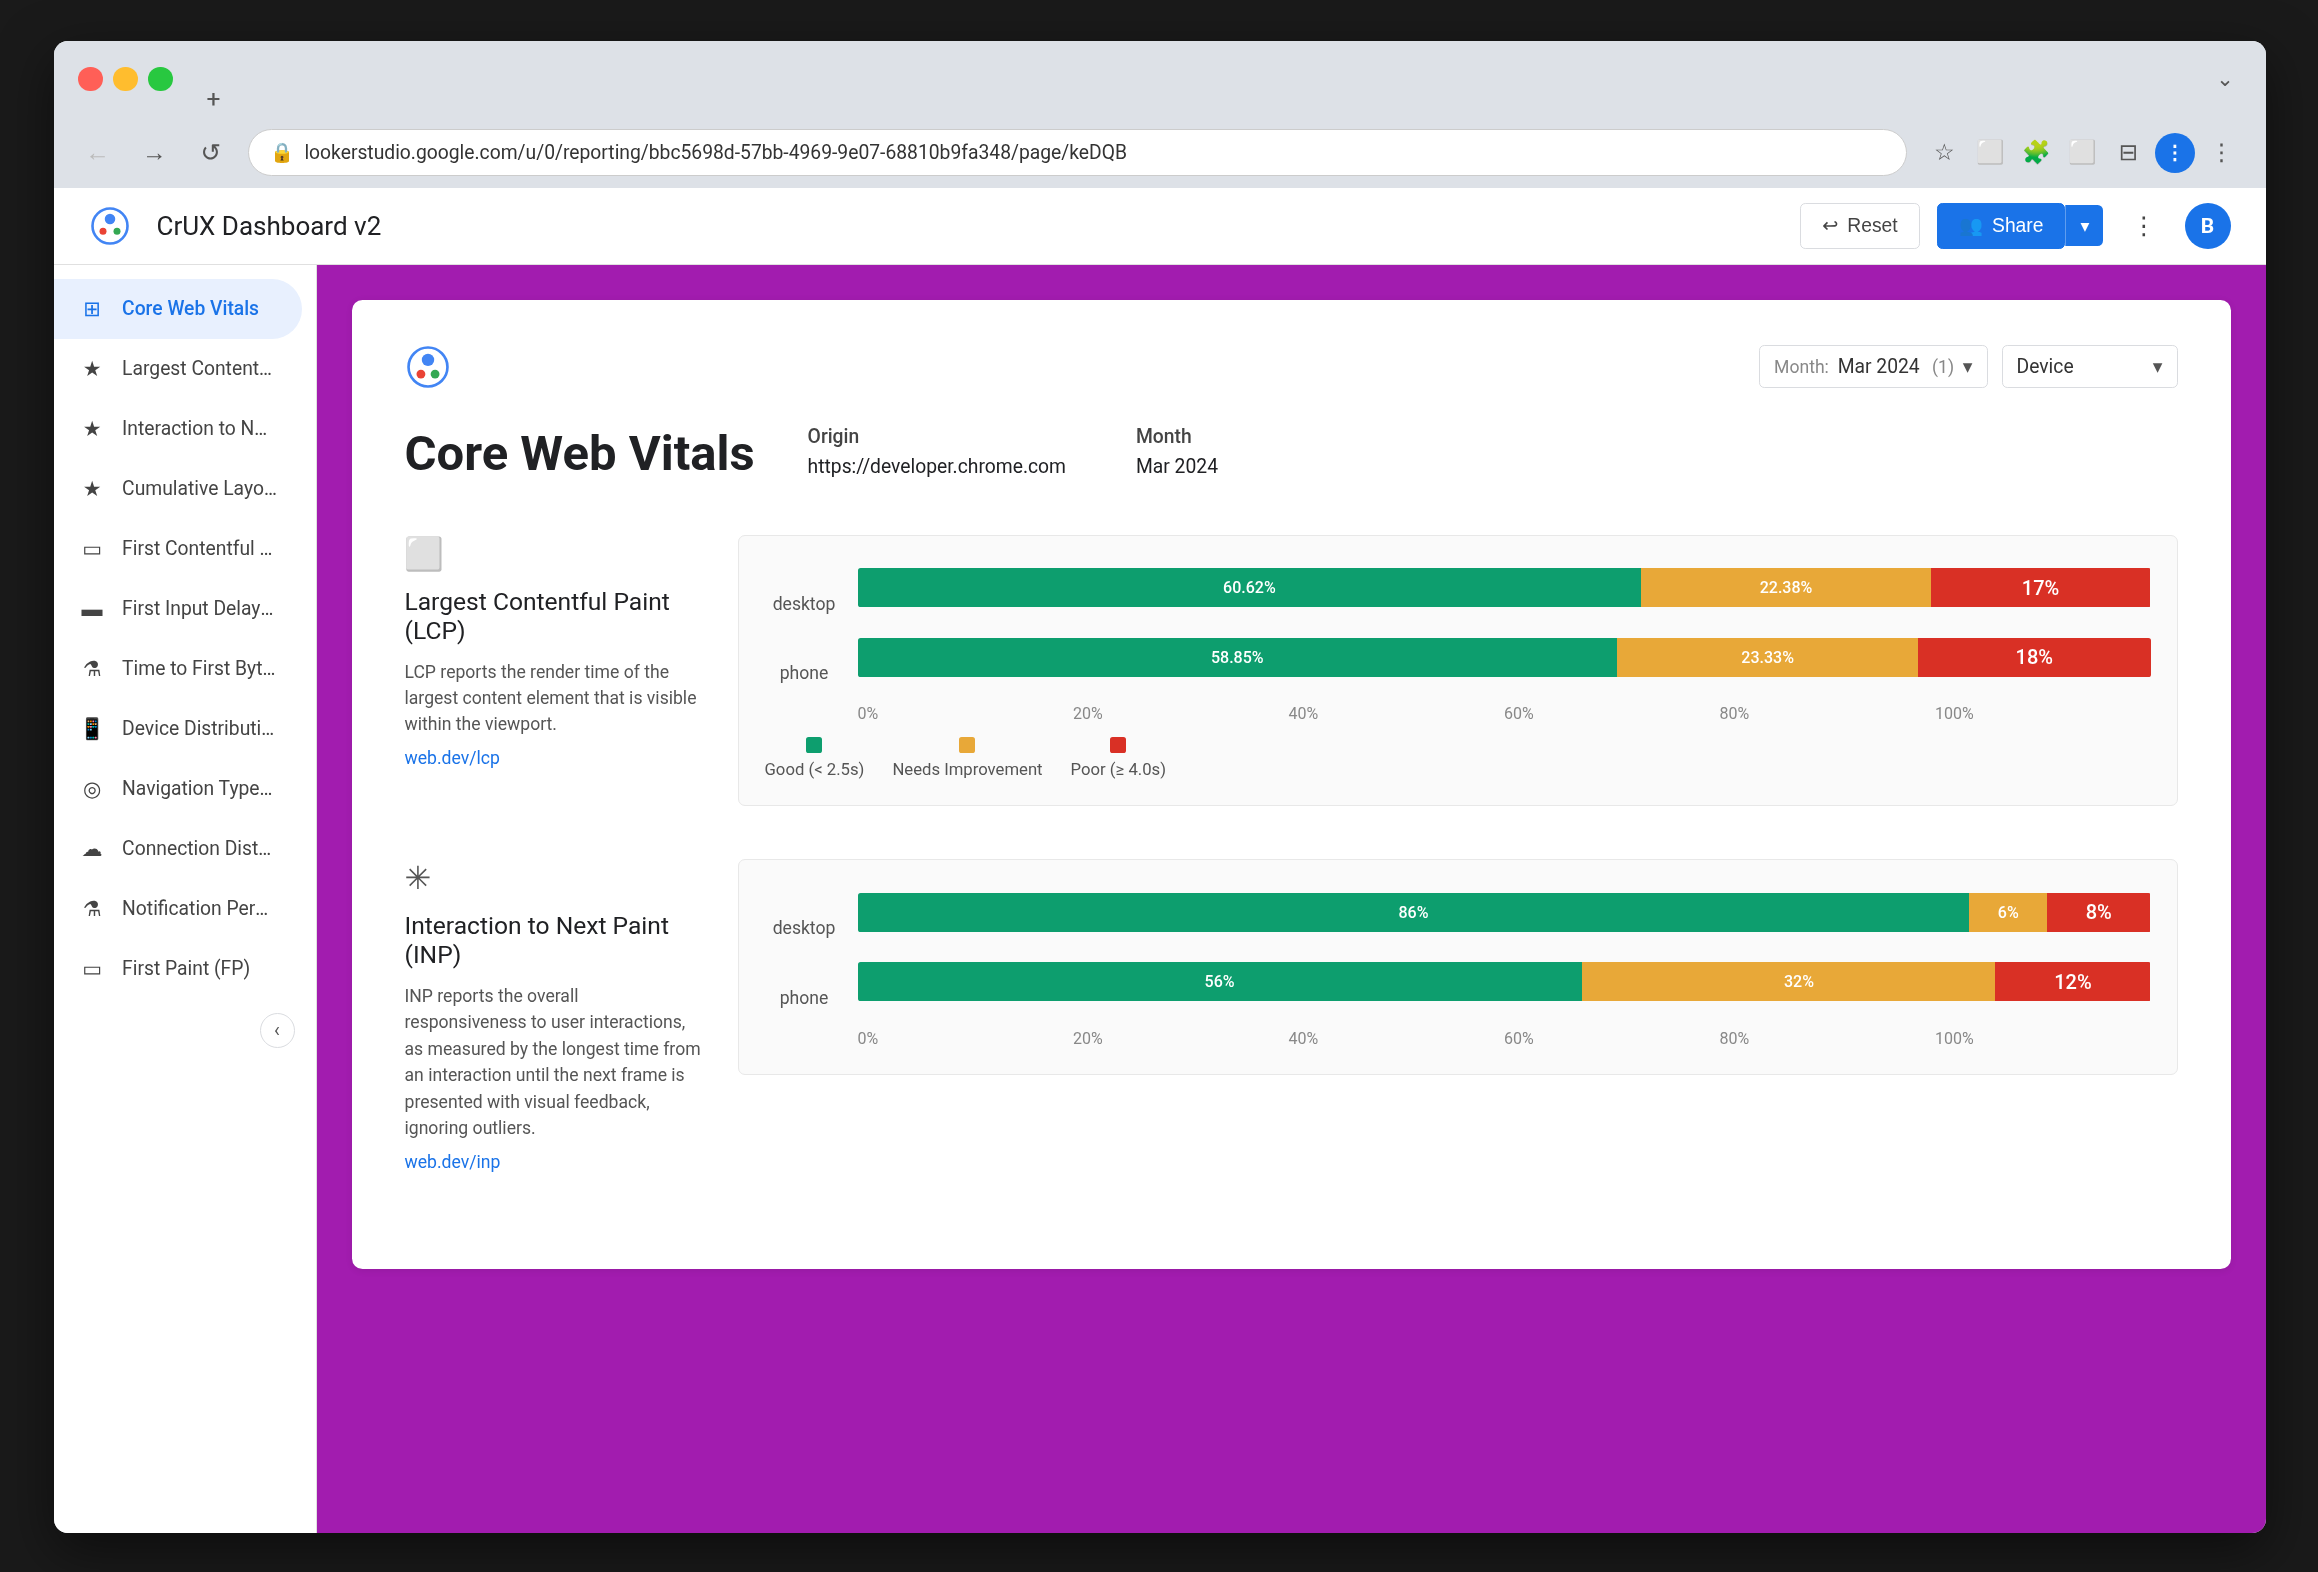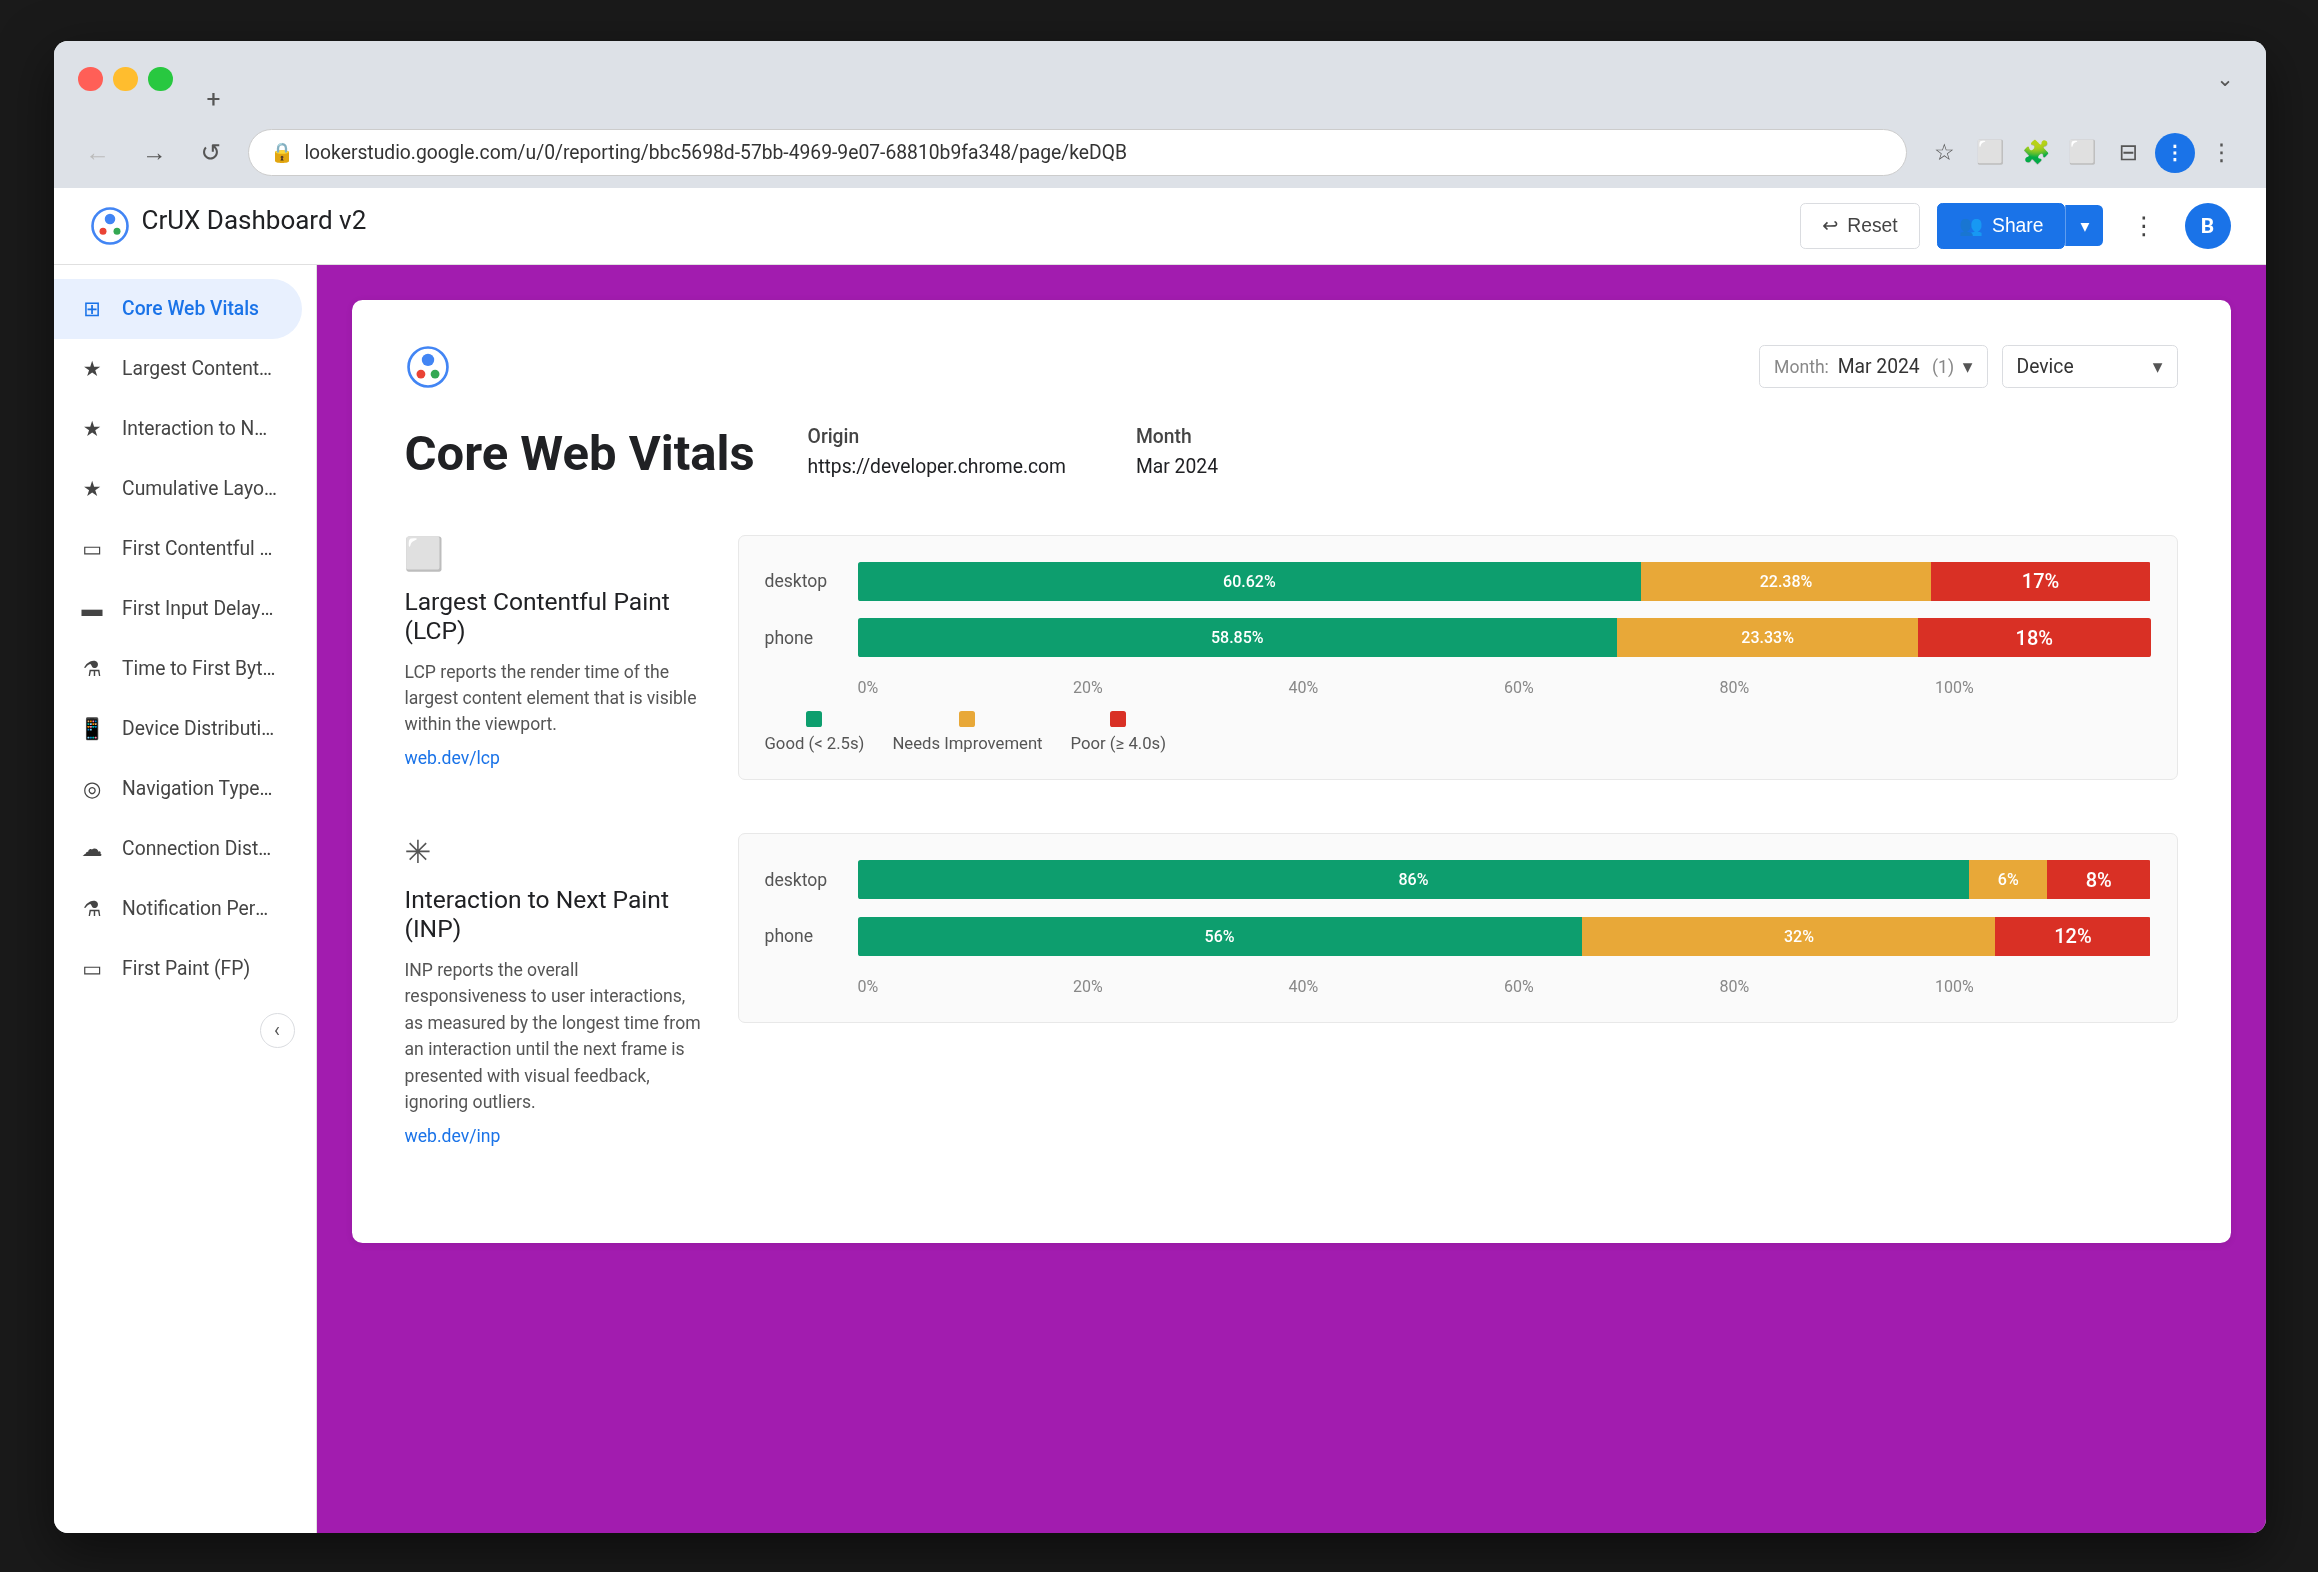--- a/index.html
+++ b/index.html
@@ -179,21 +179,22 @@
       height: 77px;
       display: flex;
       align-items: center;
       padding: 0 35px;
       border-bottom: 0.9px solid #e0e0e0;
       gap: 17.6px;
       flex-shrink: 0;
     }
     .app-logo {
       display: flex;
-      gap: 11px;
+      align-items: center;
+      gap: 26px;
     }
     .app-logo-icon {
       width: 42px;
       height: 42px;
     }
     .app-title {
       font-size: 26px;
       font-weight: 400;
       color: #202124;
     }
@@ -408,24 +409,25 @@
       margin-bottom: 21px;
     }
     .chart-row {
       display: flex;
       align-items: center;
       margin-bottom: 17.6px;
       gap: 14px;
     }
     .chart-label {
       width: 79px;
-      text-align: left;
+      text-align: center;
       font-size: 17.6px;
       color: #555;
       flex-shrink: 0;
+      margin-top: 32px;
     }
     .bar-container {
       flex: 1;
       display: flex;
       height: 39px;
       border-radius: 2.6px;
       overflow: hidden;
     }
     .bar-green { background: #0d9e6e; display: flex; align-items: center; justify-content: center; color: white; font-size: 16px; font-weight: 500; }
     .bar-orange { background: #e8a838; display: flex; align-items: center; justify-content: center; color: white; font-size: 16px; font-weight: 500; }

